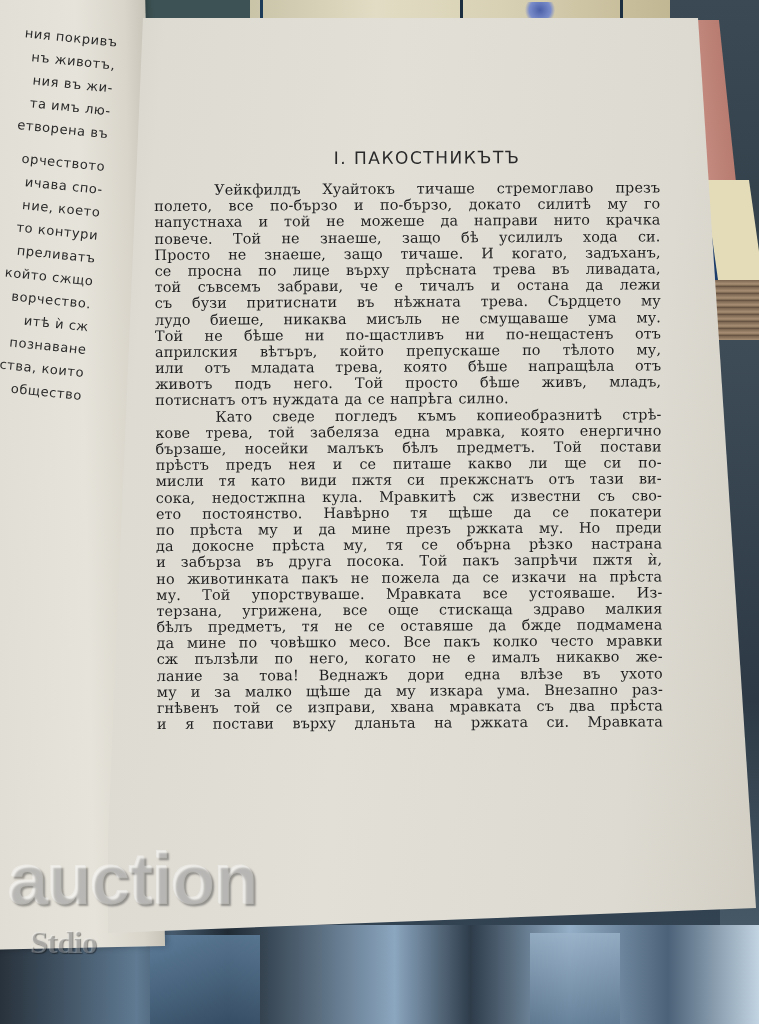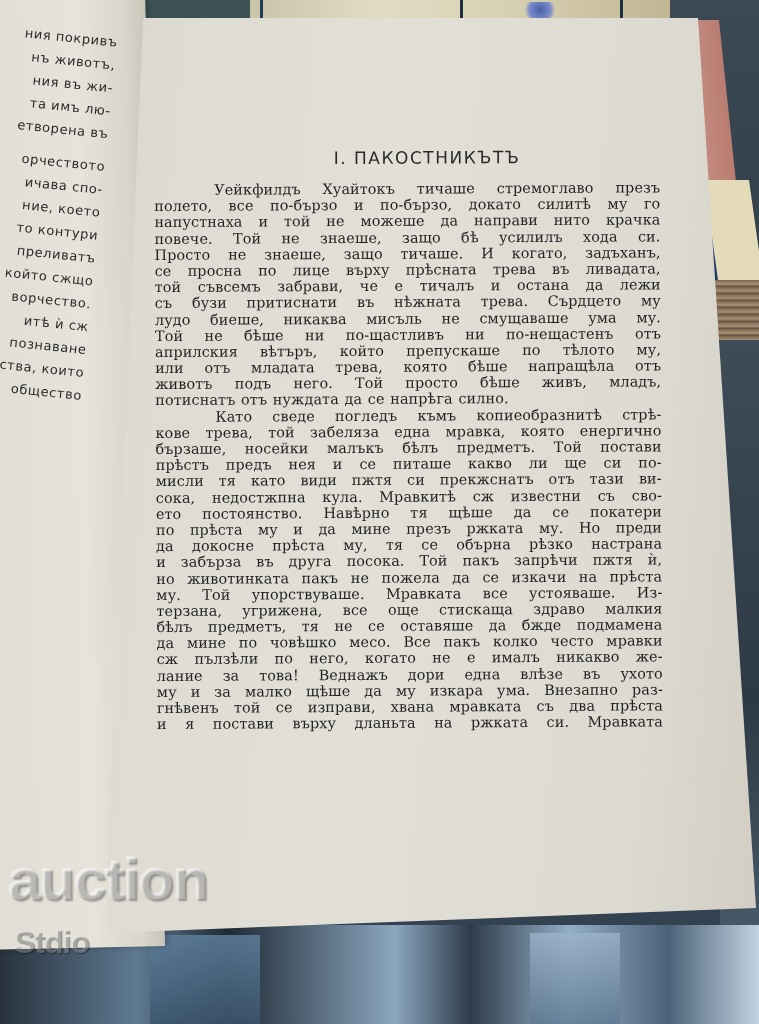--- a/index.html
+++ b/index.html
@@ -139,35 +139,35 @@
       font-size: 25px;
       letter-spacing: 0.5px;
       color: rgba(255,255,255,0.35);
       text-shadow: 1px 1px 1px rgba(0,0,0,0.35), -1px -1px 0 rgba(255,255,255,0.4);
       line-height: 26px;
       margin-left: 4px;
     }
     .wm-auction {
       font-family: "Liberation Sans", sans-serif;
       font-weight: bold;
-      font-size: 58px;
+      font-size: 72px;
       line-height: 66px;
       letter-spacing: -1px;
       color: rgba(255,255,255,0.30);
       text-shadow: 2px 2px 2px rgba(0,0,0,0.35), -1px -1px 0 rgba(255,255,255,0.35);
       margin-top: -2px;
     }
     .wm-studio {
-      font-family: Liberation Sans, sans-serif;
+      font-family: Liberation Serif, serif;
       font-weight: bold;
       font-size: 32px;
       color: rgba(255,255,255,0.28);
       text-shadow: 1px 1px 1px rgba(0,0,0,0.4);
       margin-top: 12px;
-      margin-left: 6px;
+      margin-left: 22px;
       letter-spacing: -1px;
     }
   </style>
 </head>
 <body>
 
 <div class="scene">
 
   <div class="bg-dark-top-left"></div>
   <div class="bg-top-book">

